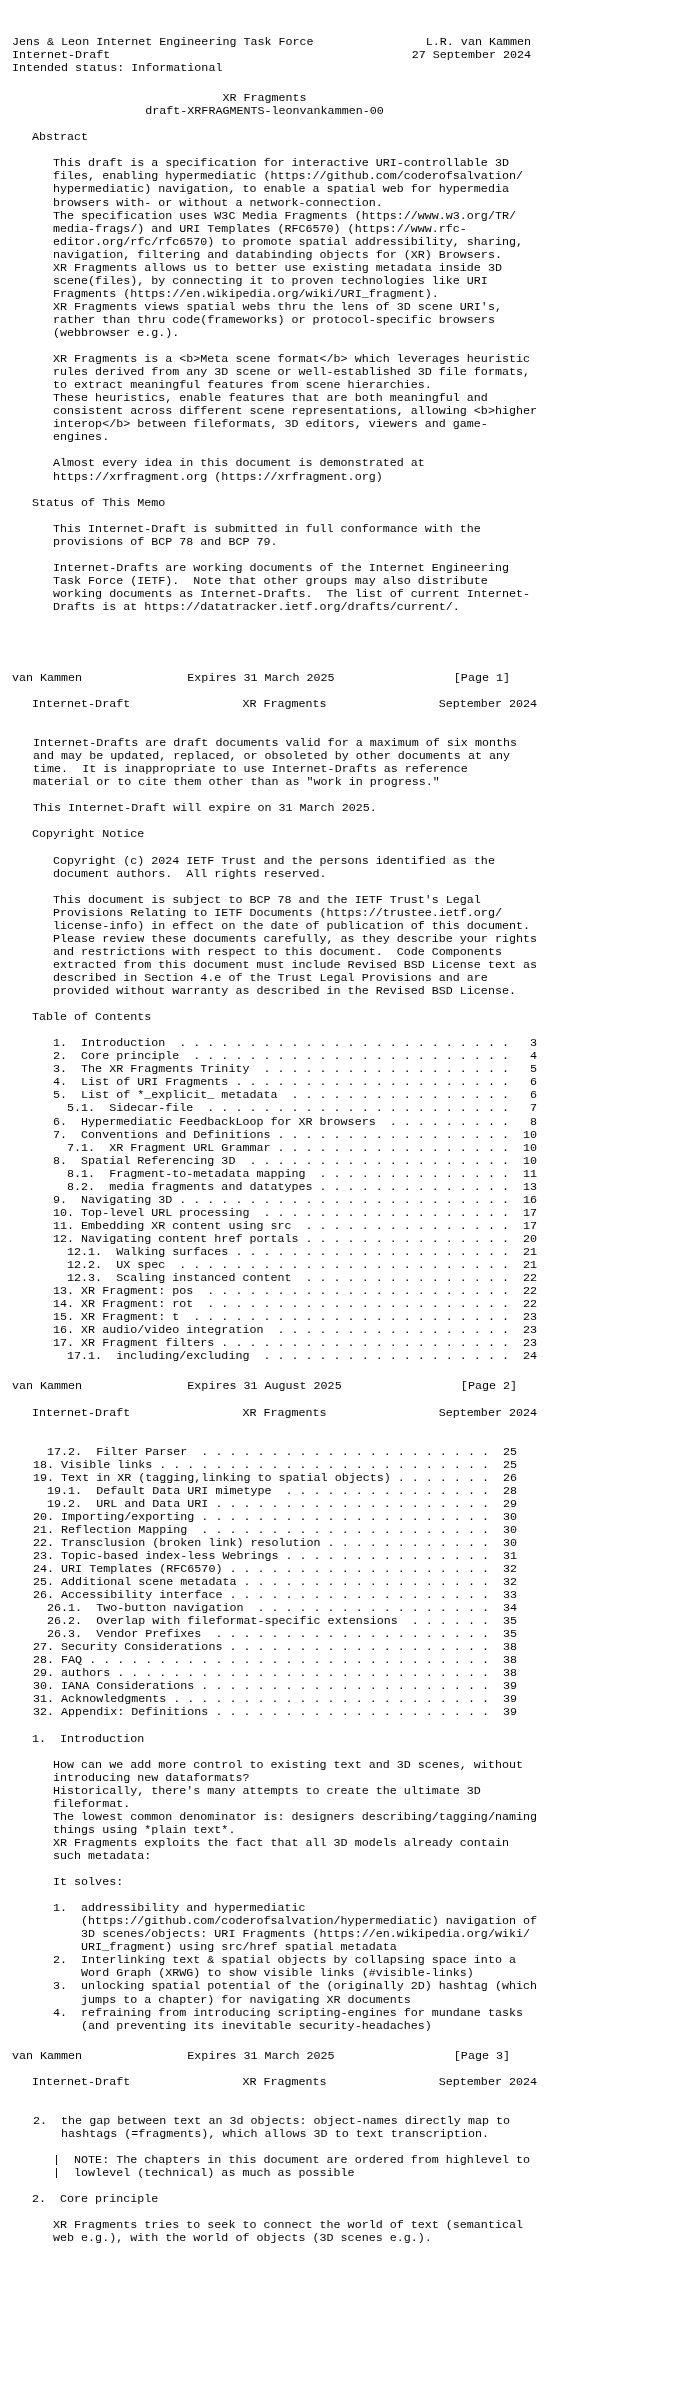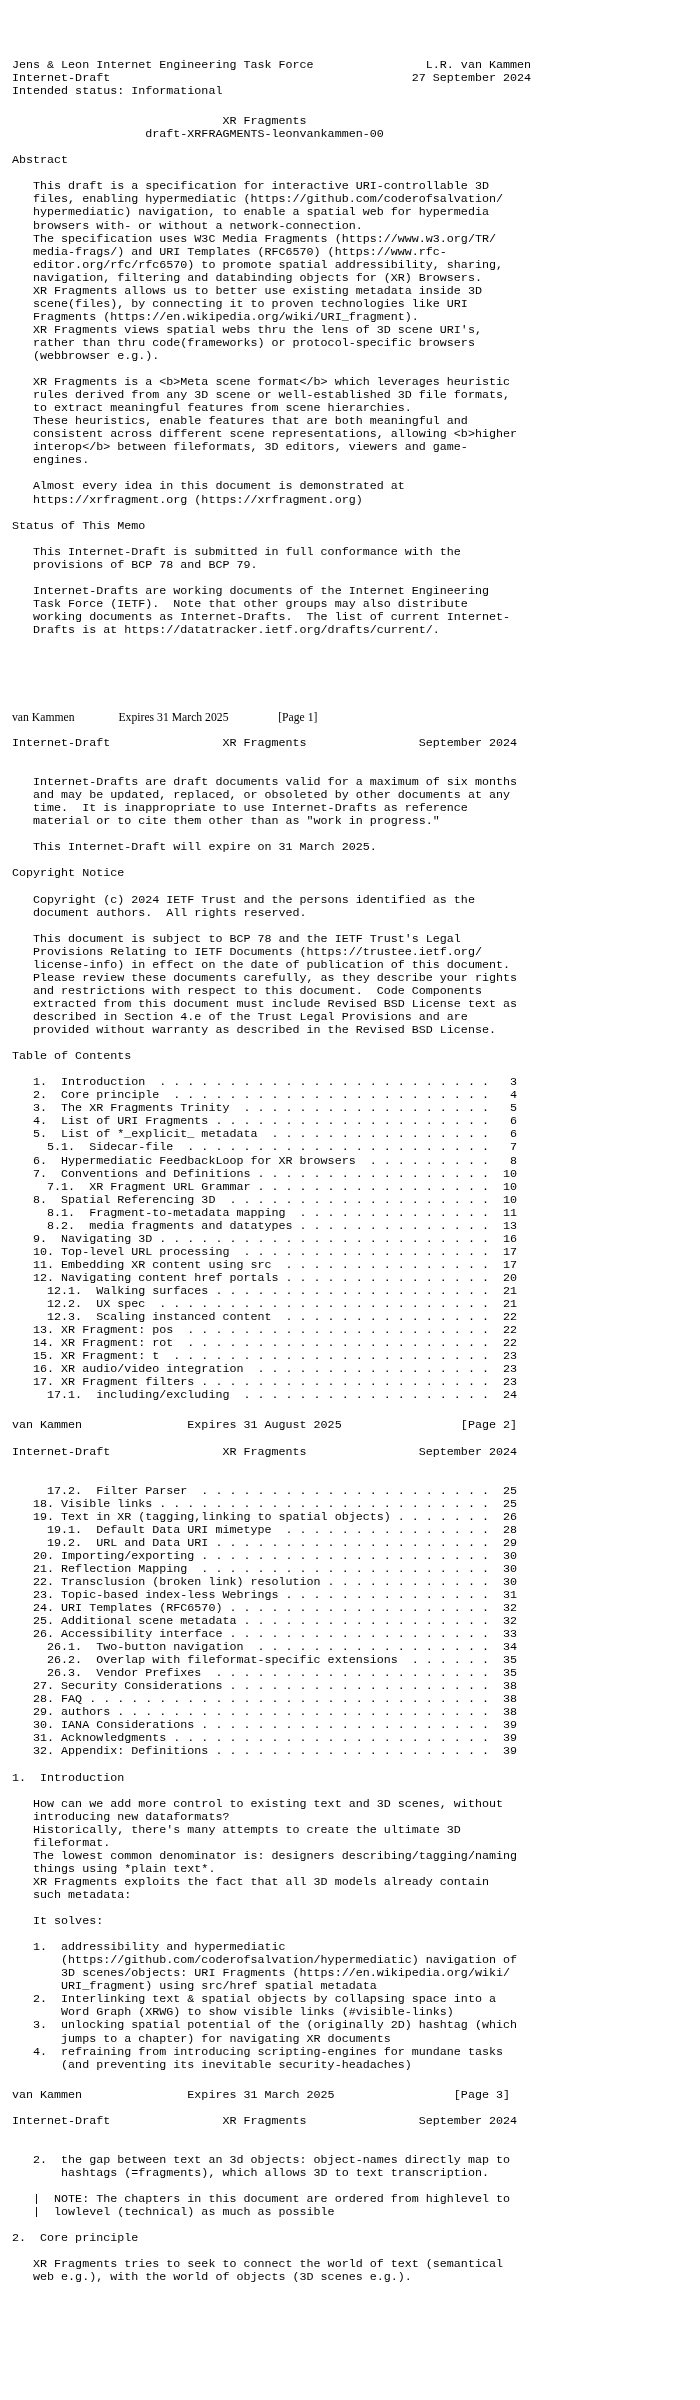--- a/index.html
+++ b/index.html
@@ -7,37 +7,37 @@
     padding: 0;
     background: #ffffff;
     width: 700px;
     height: 2400px;
     overflow: hidden;
   }
   .doc {
     box-sizing: border-box;
     width: 700px;
     height: 2400px;
-    padding: 59px 0 0 12px;
+    padding: 36px 0 0 12px;
     font-family: "Liberation Mono", "DejaVu Sans Mono", monospace;
     font-size: 11.7px;
     line-height: 13.05px;
     color: #000000;
     overflow: hidden;
   }
   .blk {
     white-space: pre;
     margin: 0;
     padding: 0;
   }
   
-  .g1 { margin-top: 13.05px; }
+  .g1 { margin-top: 13.05px; margin-left: 20px; }
   .g2 { margin-top: 26px; }
   .g3 { margin-top: 17px; }
-  .g4 { margin-top: 74px; font-family: Liberation Serif, serif; }
+  .g4 { margin-top: 58px; }
 </style>
 </head>
 <body>
 
 <div class="doc">
 
   <div class="blk">Jens &amp; Leon Internet Engineering Task Force                L.R. van Kammen
 Internet-Draft                                           27 September 2024
 Intended status: Informational</div>
   <div class="blk g3">                              XR Fragments

